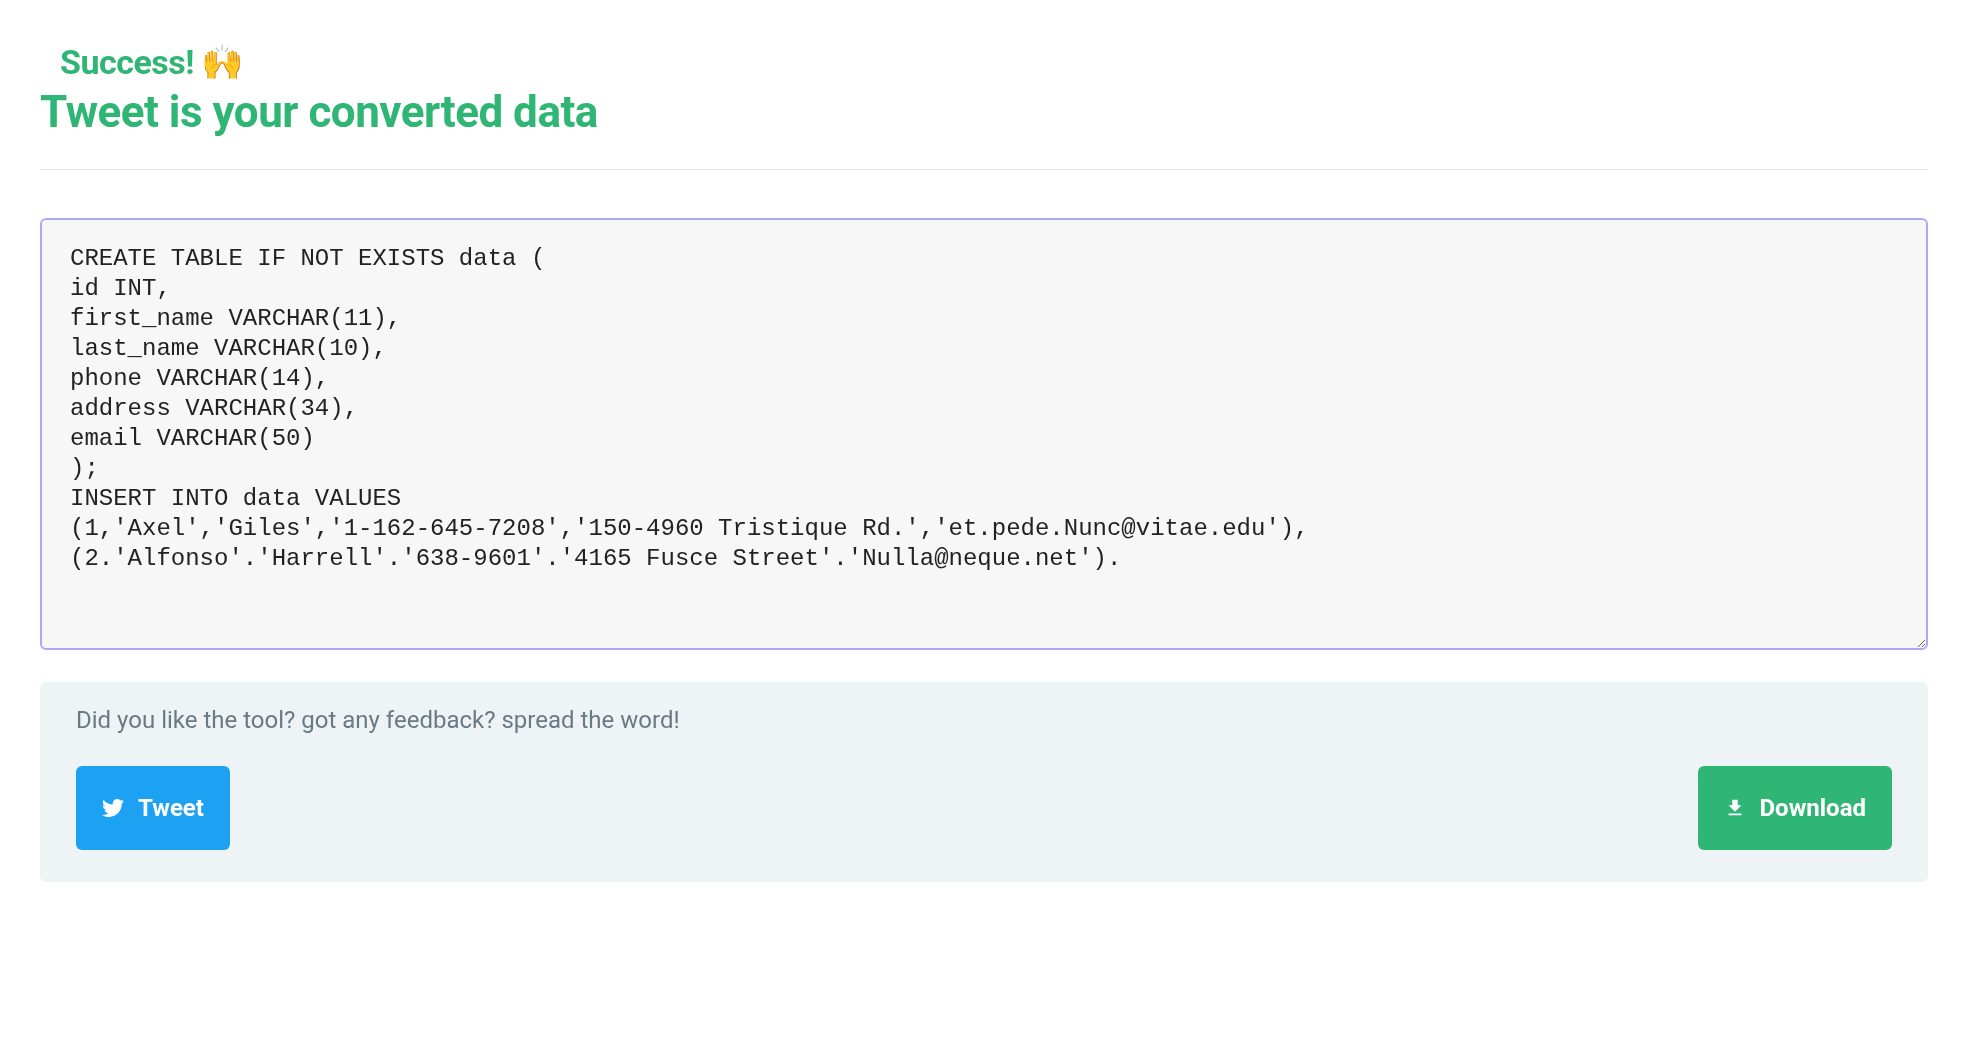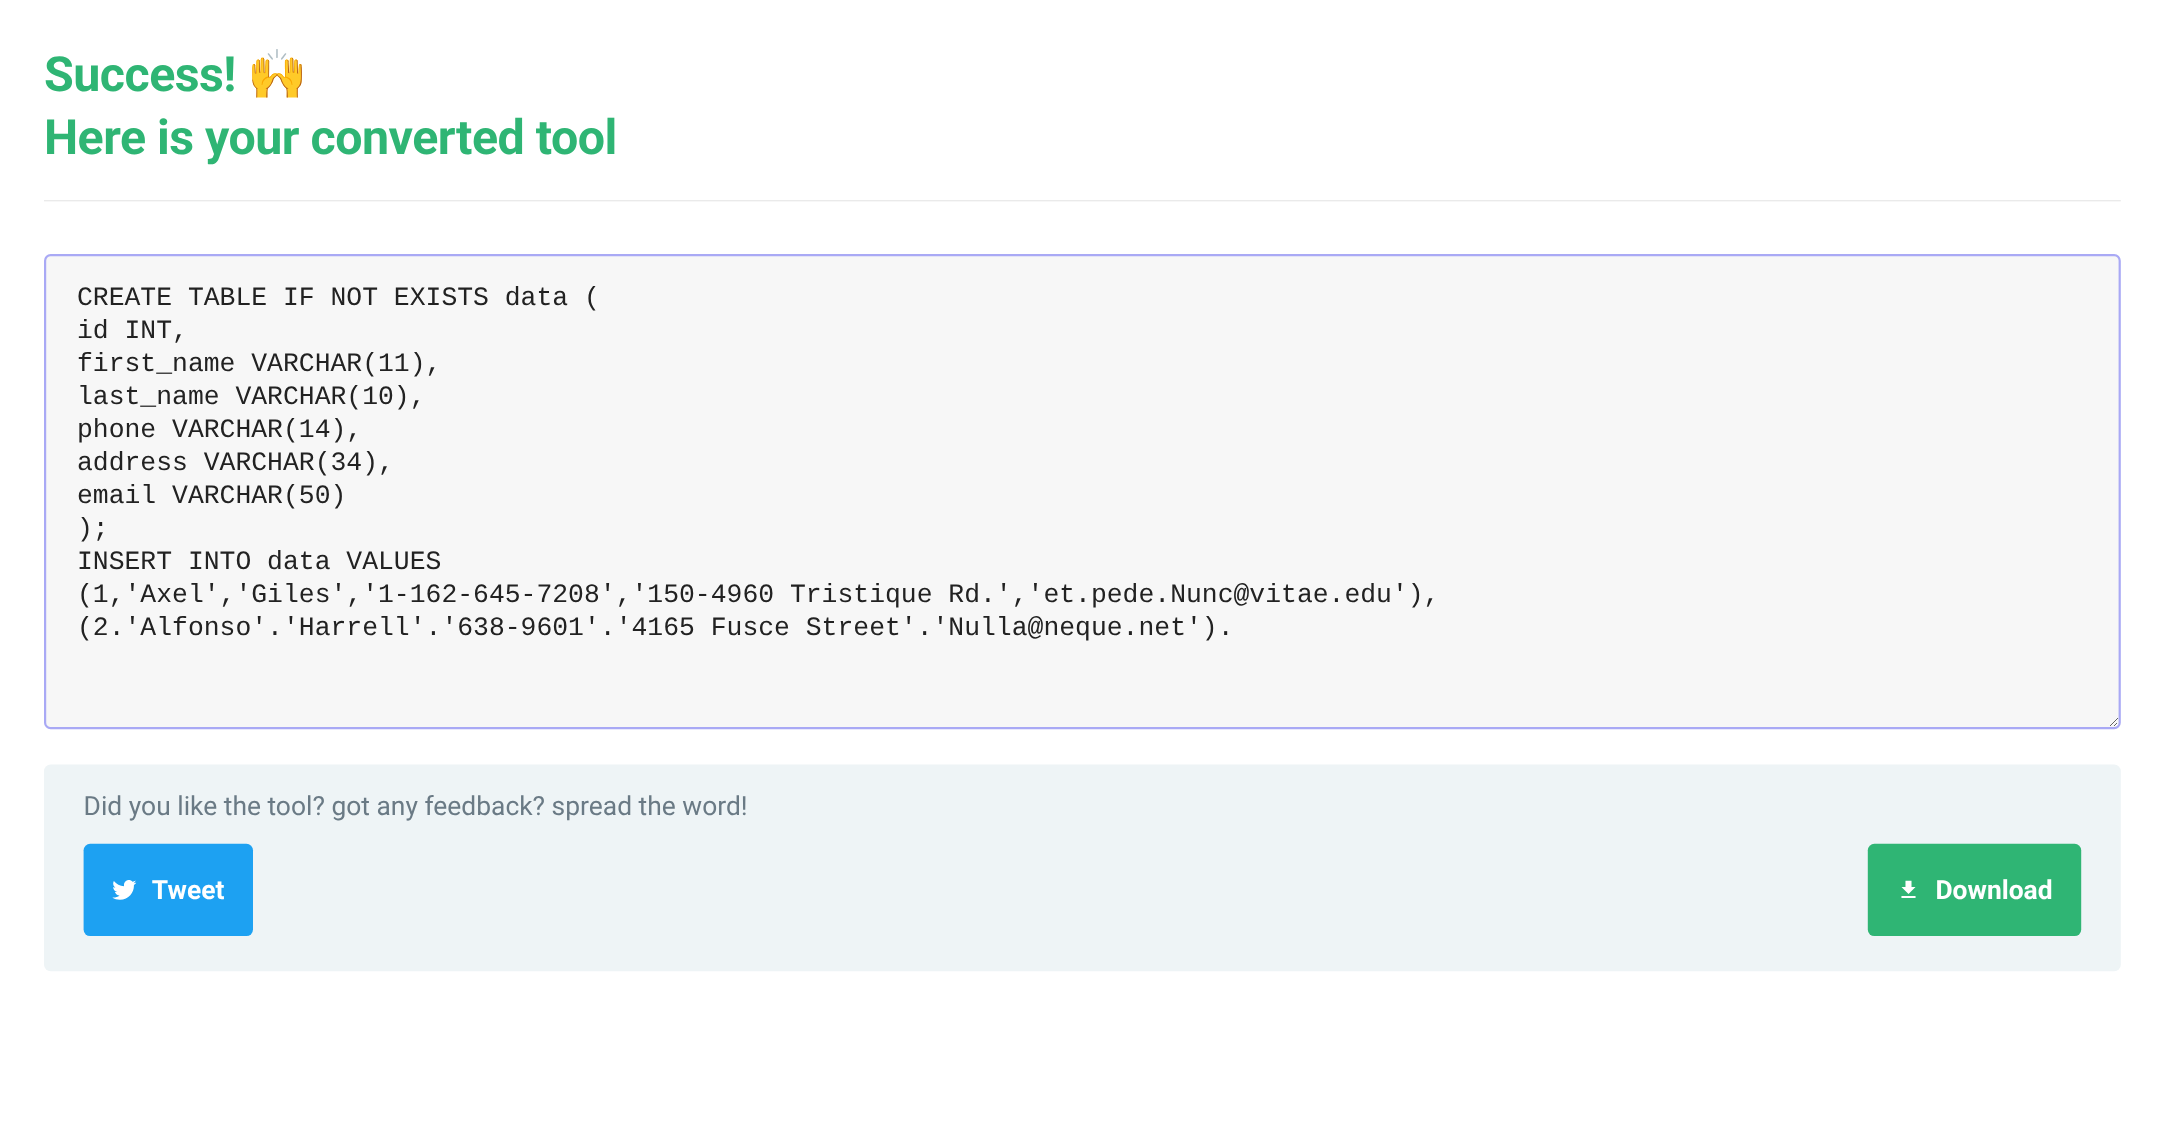--- a/index.html
+++ b/index.html
@@ -6,25 +6,26 @@
       margin: 0;
       padding: 0;
       box-sizing: border-box;
     }
     body {
       font-family: -apple-system, BlinkMacSystemFont, "Segoe UI", Roboto, "Helvetica Neue", Arial, sans-serif;
       background: #ffffff;
       padding: 40px;
     }
     .heading {
-      font-size: 44px;
+      font-size: 34px;
       font-weight: 700;
       color: #2fb574;
       line-height: 1.3;
       letter-spacing: -0.5px;
+      margin-left: 20px;
     }
     .heading-line2 {
       font-size: 44px;
       font-weight: 700;
       color: #2fb574;
       line-height: 1.3;
       letter-spacing: -0.5px;
       margin-bottom: 28px;
     }
     .divider {
@@ -50,21 +51,21 @@
     }
     .footer-panel {
       margin-top: 28px;
       background: #eef4f6;
       border-radius: 6px;
       padding: 24px 36px 32px;
     }
     .feedback-text {
       font-size: 24px;
       color: #6a7a85;
-      margin-bottom: 20px;
+      margin-bottom: 32px;
     }
     .button-row {
       display: flex;
       align-items: center;
       gap: 14px;
     }
     .btn {
       display: inline-flex;
       align-items: center;
       gap: 14px;
@@ -101,21 +102,21 @@
       height: 100%;
       fill: currentColor;
     }
   </style>
 </head>
 <body>
 
 
 
 <div class="heading">Success! 🙌</div>
-<div class="heading-line2">Here is your converted tool</div>
+<div class="heading-line2">Tweet is your converted data</div>
 
 <hr class="divider">
 
 <textarea class="output-area" readonly="" style="">CREATE TABLE IF NOT EXISTS data (
 id INT,
 first_name VARCHAR(11),
 last_name VARCHAR(10),
 phone VARCHAR(14),
 address VARCHAR(34),
 email VARCHAR(50)

